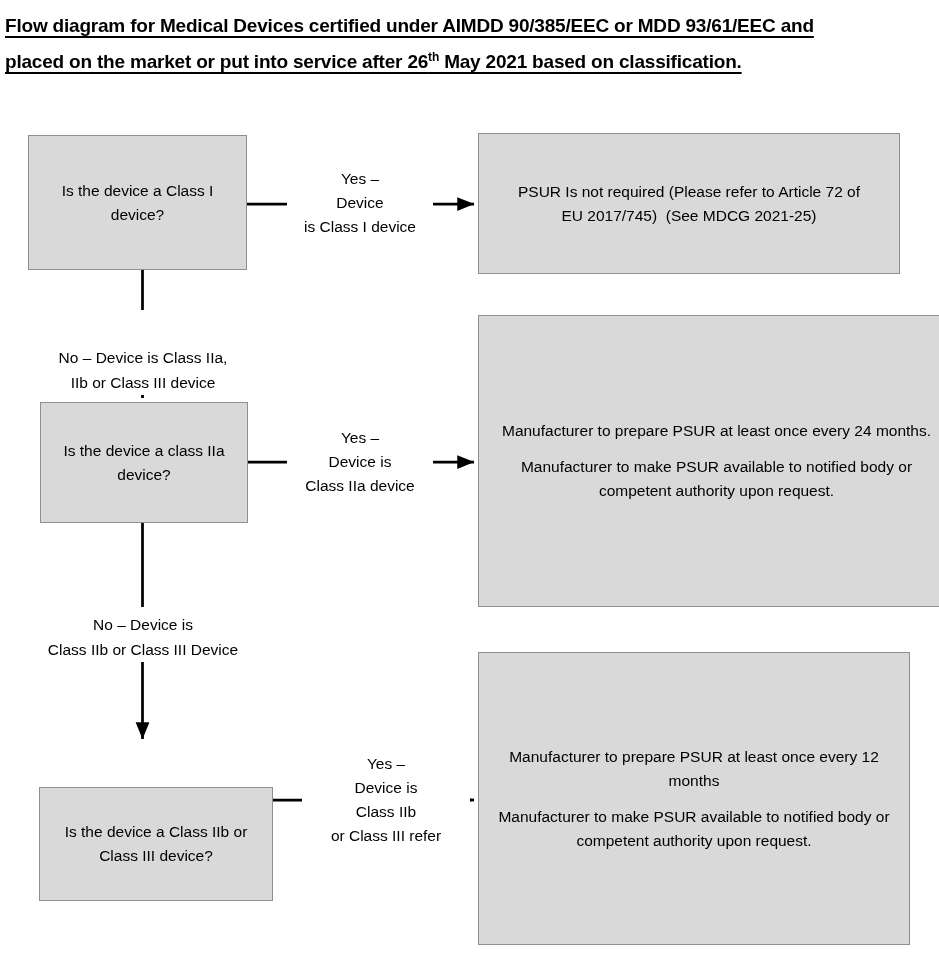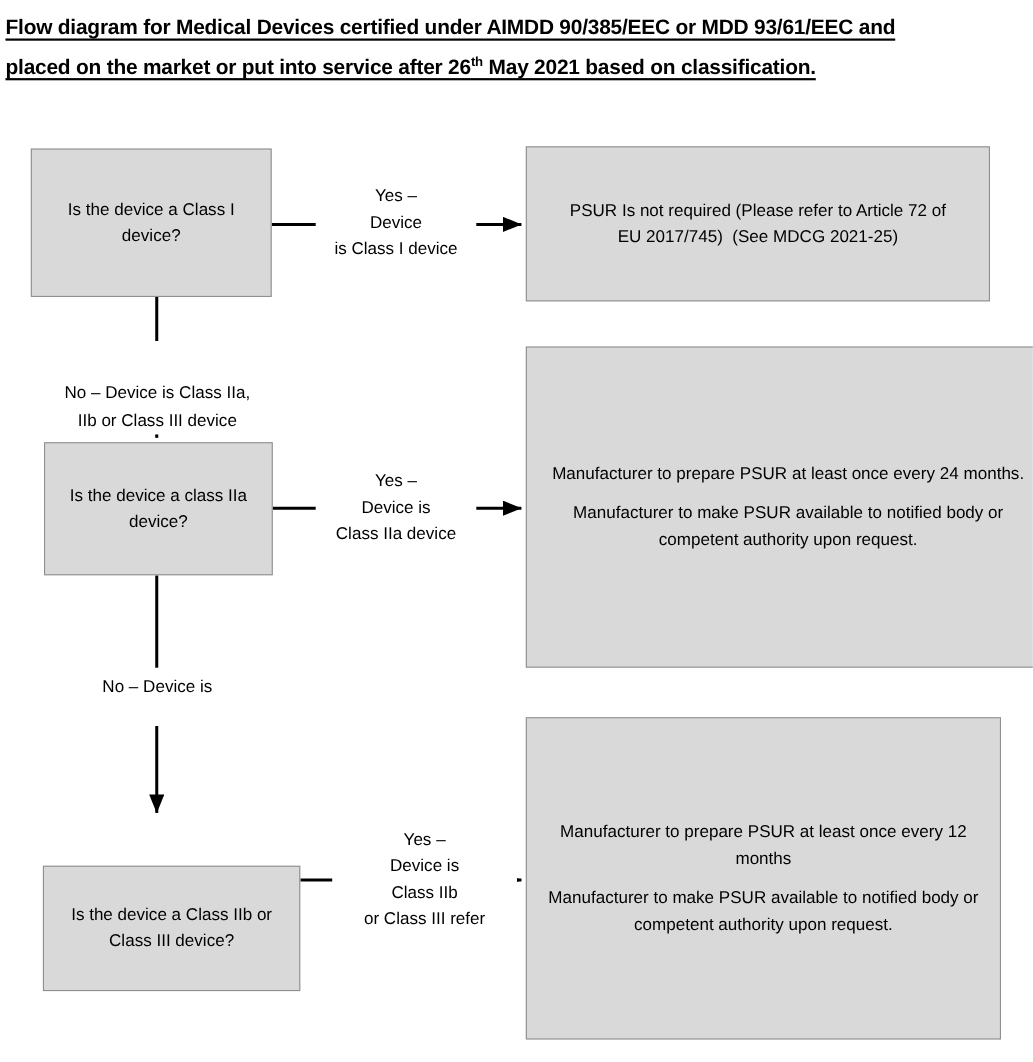--- a/index.html
+++ b/index.html
@@ -177,15 +177,16 @@
     <span>or Class III refer</span>
   </div>
 
   <div class="edge-label" id="label-no-class-i">
     <span>No – Device is Class IIa,</span>
     <span>IIb or Class III device</span>
   </div>
 
   <div class="edge-label" id="label-no-class-iia">
     <span>No – Device is</span>
+    <span>Class IIb or Class III Device</span>
   </div>
 
 </div>
 
 </body></html>

